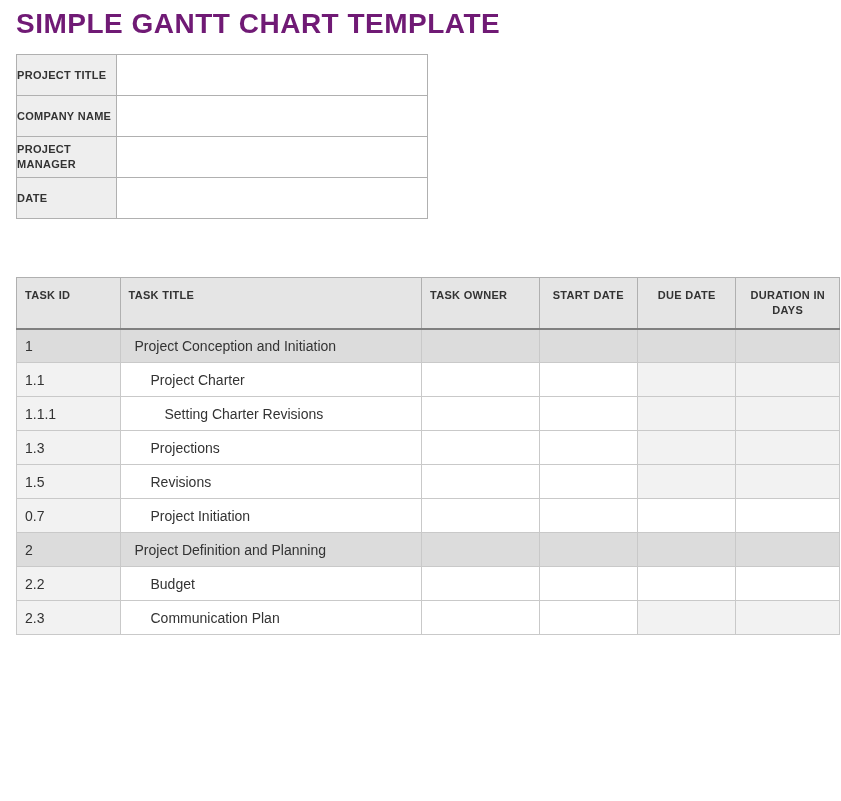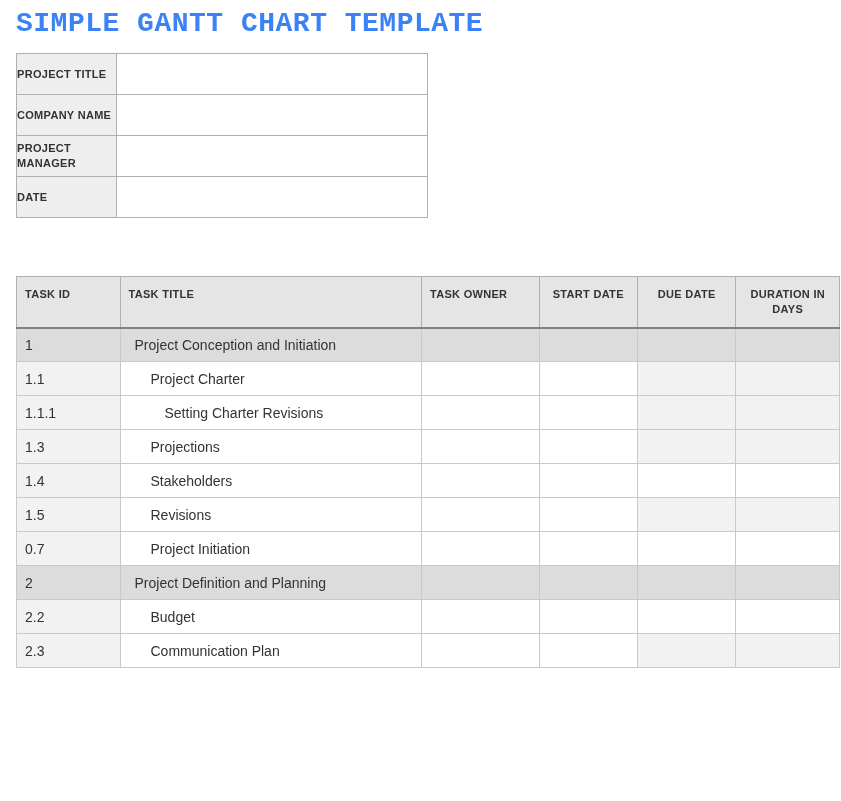--- a/index.html
+++ b/index.html
@@ -9,24 +9,23 @@
     width: 841px;
     height: 801px;
     background: #ffffff;
     padding: 8px 14px 0 14px;
     overflow: hidden;
     color: #333;
   }
   .page-title {
     font-size: 28px;
     font-weight: 700;
-    color: #3b82f6;
+    color: #701a75;
     letter-spacing: 0.5px;
     margin: 0 0 14px 2px;
-    font-family: Liberation Mono, monospace;
   }
 
   
   .info-table {
     border-collapse: collapse;
     width: 412px;
     margin-left: 2px;
   }
   .info-table td {
     border: 1px solid #b0b0b0;
@@ -241,40 +240,20 @@
           </td>
           <td class="alt-shade">
             <div class="cell" contenteditable="true" style=""></div>
           </td>
           <td class="alt-shade">
             <div class="cell" contenteditable="true" style=""></div>
           </td>
         </tr>
         <tr>
           <td>
-            <div class="cell" contenteditable="true" style="">1.4</div>
-          </td>
-          <td>
-            <div class="cell indent-1" contenteditable="true" style="">Stakeholders</div>
-          </td>
-          <td>
-            <div class="cell" contenteditable="true" style=""></div>
-          </td>
-          <td>
-            <div class="cell" contenteditable="true" style=""></div>
-          </td>
-          <td>
-            <div class="cell" contenteditable="true" style=""></div>
-          </td>
-          <td>
-            <div class="cell" contenteditable="true" style=""></div>
-          </td>
-        </tr>
-        <tr>
-          <td>
             <div class="cell" contenteditable="true" style="">1.5</div>
           </td>
           <td>
             <div class="cell indent-1" contenteditable="true" style="">Revisions</div>
           </td>
           <td>
             <div class="cell" contenteditable="true" style=""></div>
           </td>
           <td>
             <div class="cell" contenteditable="true" style=""></div>

